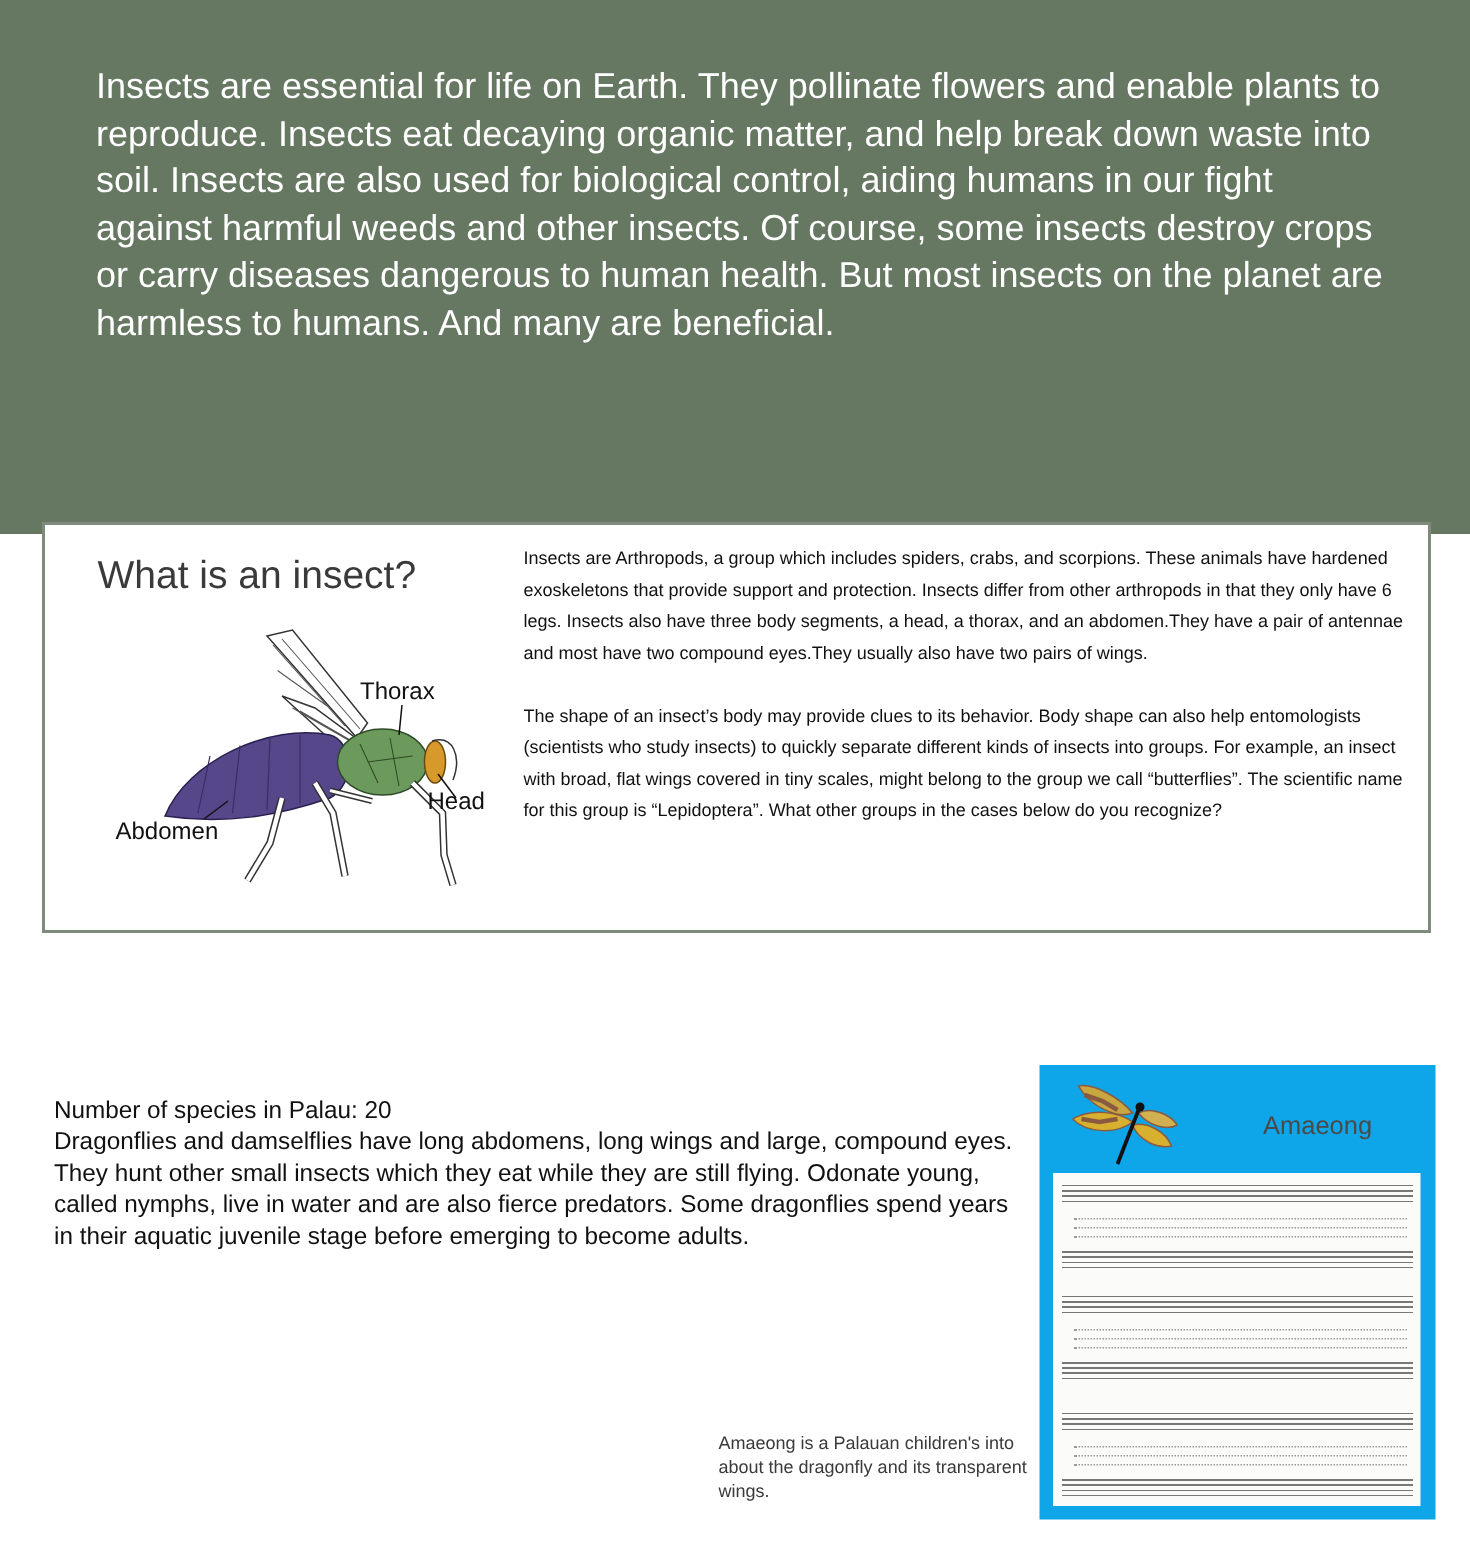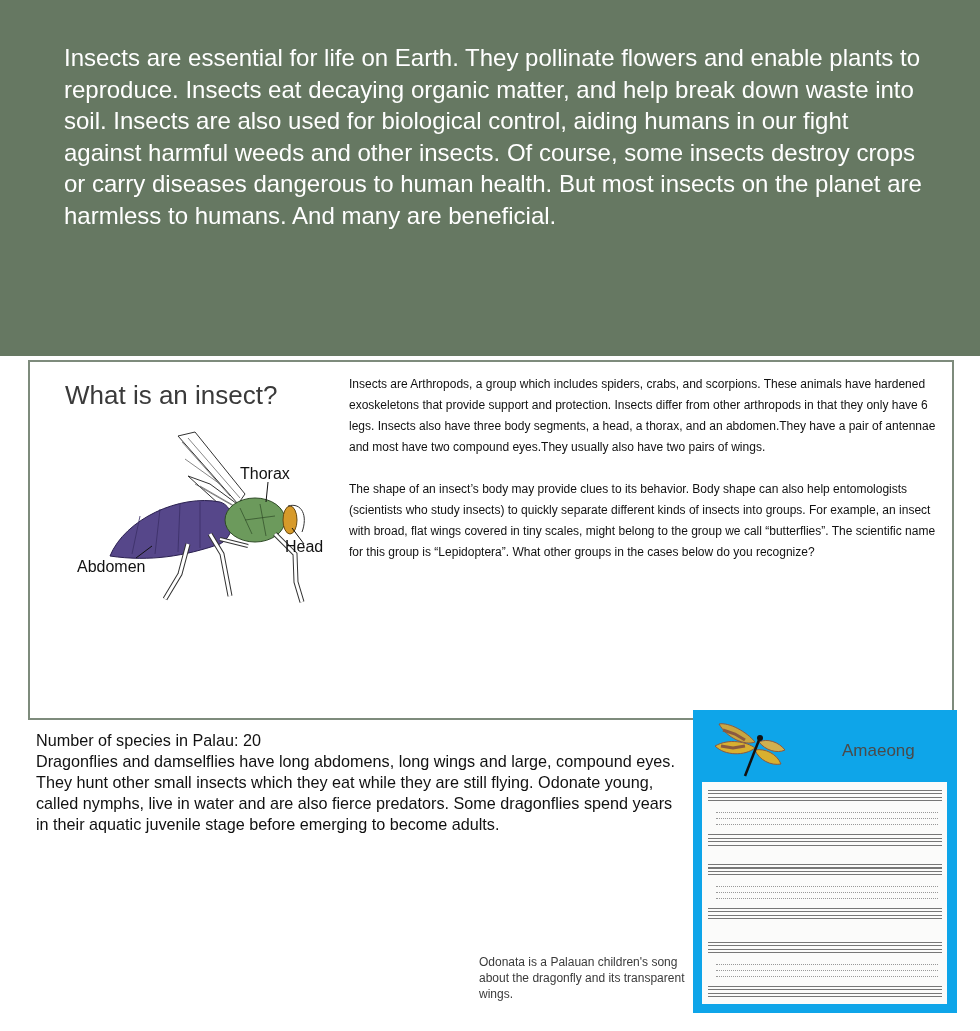--- a/index.html
+++ b/index.html
@@ -1,21 +1,21 @@
 <!DOCTYPE html>
 <html><head>
 <meta charset="utf-8">
 <style>
   html, body { margin:0; padding:0; }
   body { width:980px; height:1031px; background:#ffffff; position:relative; overflow:hidden;
          font-family:"Liberation Sans", sans-serif; color:#111; }
   .hero { position:absolute; left:0; top:0; width:980px; height:356px; background:#667862;padding-left:24px; }
   .hero p { position:absolute; left:64px; top:42px; width:860px; margin:0; color:#ffffff;
             font-size:24px; line-height:31.5px; }
-  .box { position:absolute; left:28px; top:360px; width:926px; height:360px;
+  .box { position:absolute; left:28px; top:348px; width:926px; height:274px;
          border:2px solid #7e8b7c; box-sizing:border-box; background:#fff; }
   .box h2 { position:absolute; left:35px; top:18px; margin:0; font-weight:normal; font-size:26px;
             color:#3a3a3a; }
   .box .insect { position:absolute; left:40px; top:62px; width:270px; height:190px; }
   .lbl { position:absolute; font-size:16px; color:#111; }
   .box .text { position:absolute; left:319px; top:12px; width:595px; font-size:12px; line-height:21px; }
   .box .text p { margin:0 0 21px 0; }
   .odo { position:absolute; left:36px; top:730px; width:650px; font-size:16.2px; line-height:21px; }
   .odo .name { font-weight:bold; color:#4a4a4a; }
   .caption { position:absolute; left:479px; top:954px; width:210px; font-size:12px; line-height:16px; color:#3a3a3a; }
@@ -75,21 +75,21 @@
     <p>Insects are Arthropods, a group which includes spiders, crabs, and scorpions. These animals have hardened exoskeletons that provide support and protection. Insects differ from other arthropods in that they only have 6 legs. Insects also have three body segments, a head, a thorax, and an abdomen.They have a pair of antennae and most have two compound eyes.They usually also have two pairs of wings.</p>
     <p>The shape of an insect’s body may provide clues to its behavior. Body shape can also help entomologists (scientists who study insects) to quickly separate different kinds of insects into groups. For example, an insect with broad, flat wings covered in tiny scales, might belong to the group we call “butterflies”. The scientific name for this group is “Lepidoptera”. What other groups in the cases below do you recognize?</p>
   </div>
 </div>
 
 <div class="odo">
   <div>Number of species in Palau: 20</div>
   <div>Dragonflies and damselflies have long abdomens, long wings and large, compound eyes. They hunt other small insects which they eat while they are still flying. Odonate young, called nymphs, live in water and are also fierce predators. Some dragonflies spend years in their aquatic juvenile stage before emerging to become adults.</div>
 </div>
 
-<div class="caption">Odonata is a Palauan children's song about the dragonfly and its transparent wings.</div>
+<div class="caption">Amaeong is a Palauan children's into about the dragonfly and its transparent wings.</div>
 
 <div class="song">
   <svg style="position:absolute; left:22px; top:6px;" width="70" height="62" viewBox="0 0 70 62">
     <path d="M4 8 C14 6 32 16 40 26 C30 30 12 22 4 8 Z" fill="#c8a640" stroke="#8a5a40" stroke-width="1"></path>
     <path d="M0 30 C14 22 32 26 40 32 C30 40 10 40 0 30 Z" fill="#d8b030" stroke="#8a5a40" stroke-width="1"></path>
     <path d="M44 26 C52 22 64 26 70 34 C62 38 50 34 44 26 Z" fill="#d0b050" stroke="#8a5a40" stroke-width="1"></path>
     <path d="M40 34 C50 32 62 38 66 48 C56 50 44 44 40 34 Z" fill="#d8b030" stroke="#8a5a40" stroke-width="1"></path>
     <path d="M8 14 L20 18 L30 24 M6 30 L18 32 L30 30" stroke="#8a5a40" stroke-width="3" fill="none"></path>
     <line x1="44" y1="24" x2="30" y2="60" stroke="#111" stroke-width="2.5"></line>
     <circle cx="45" cy="22" r="3" fill="#111"></circle>

